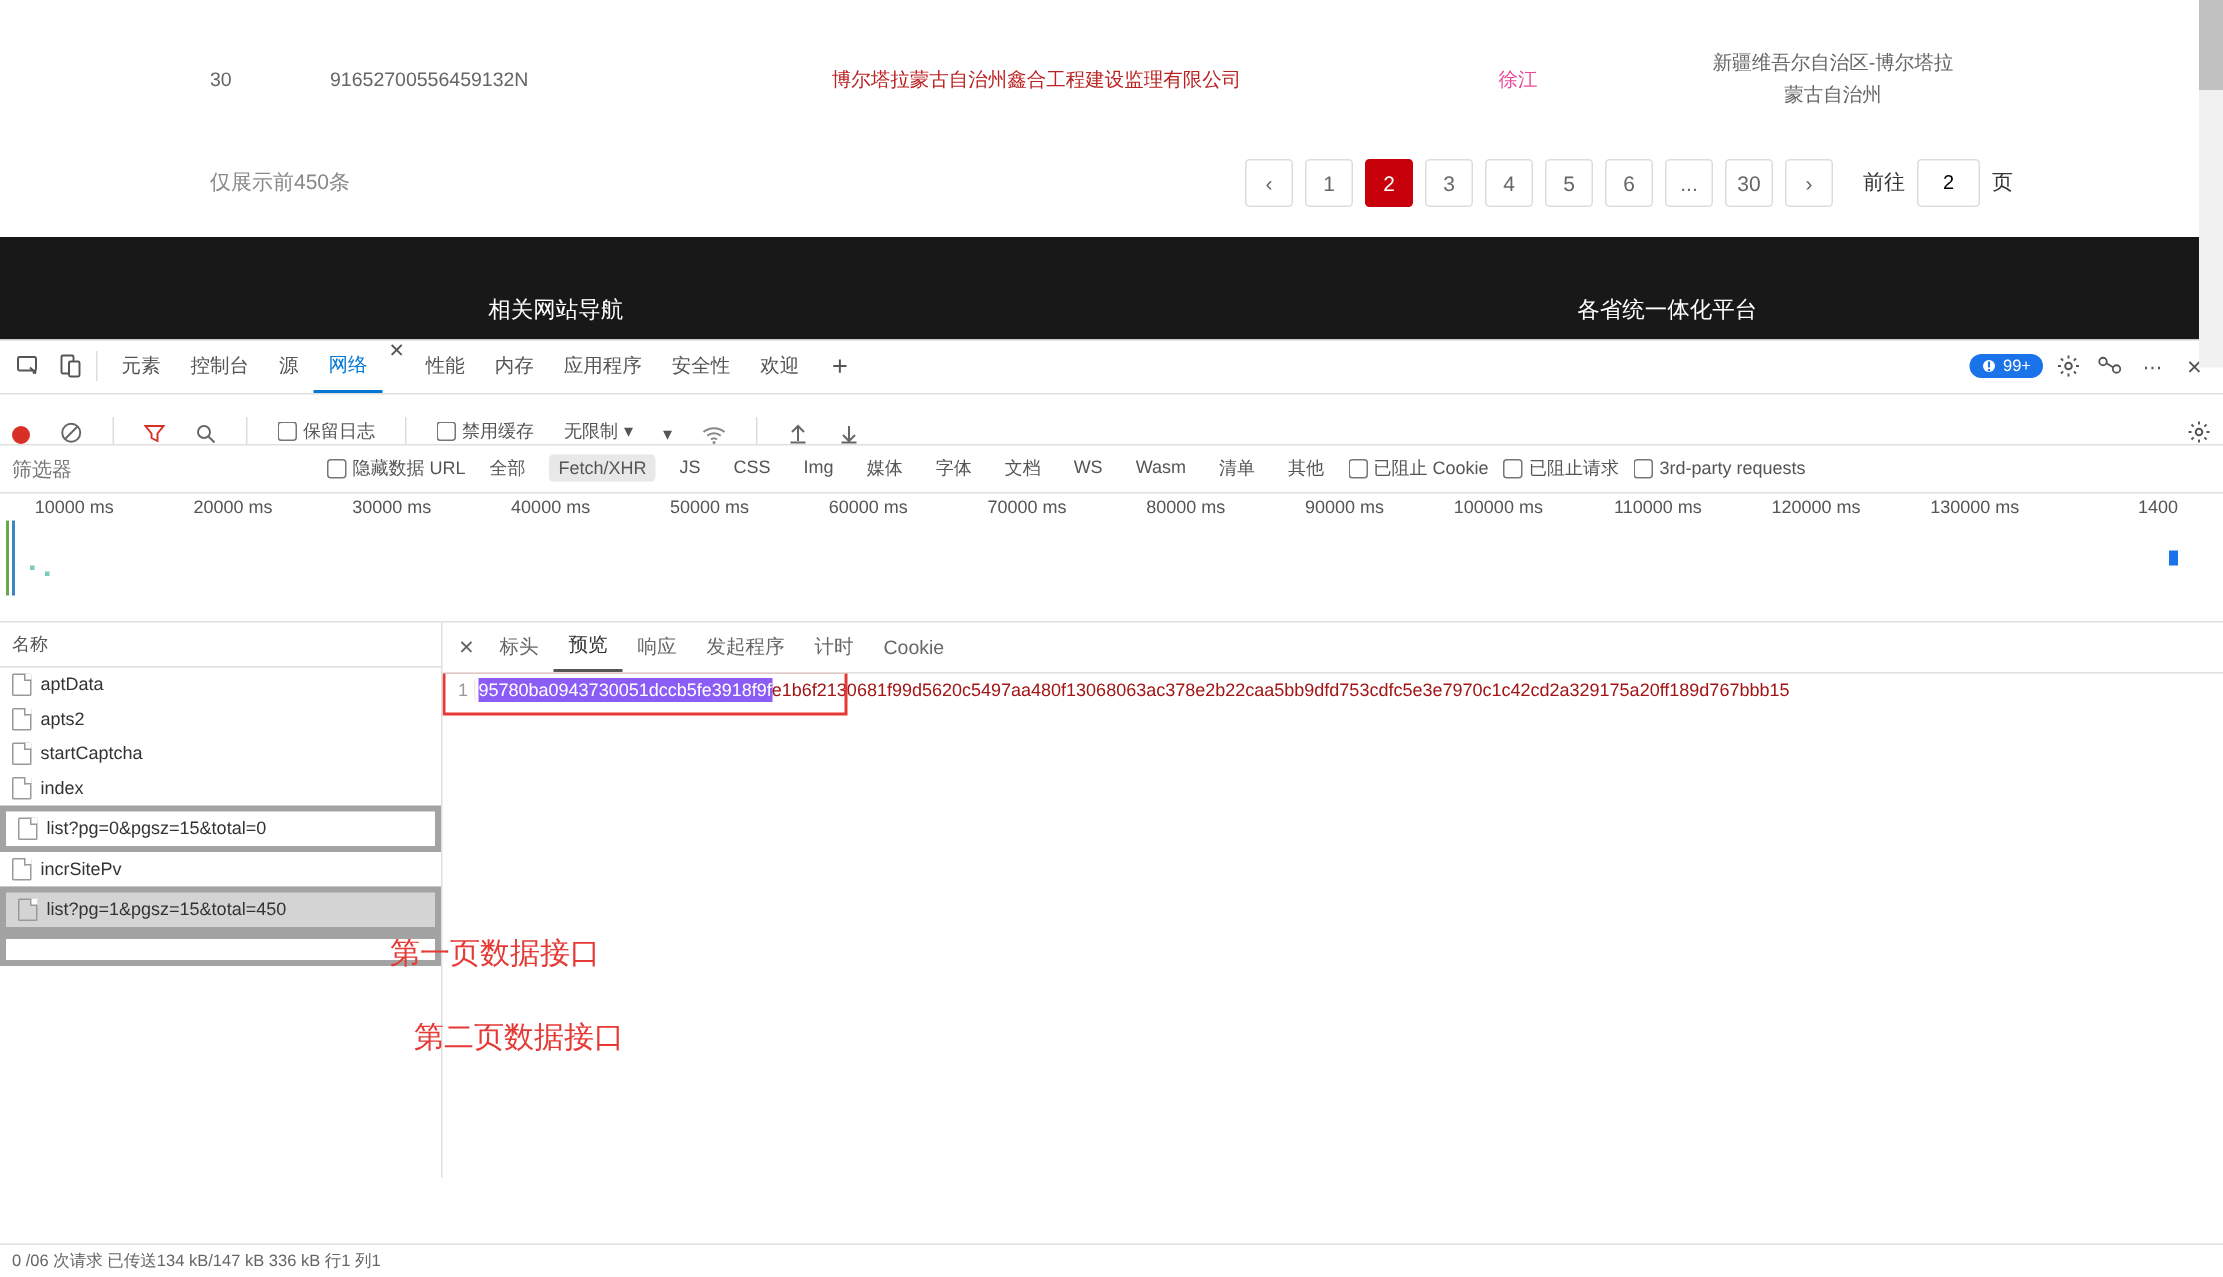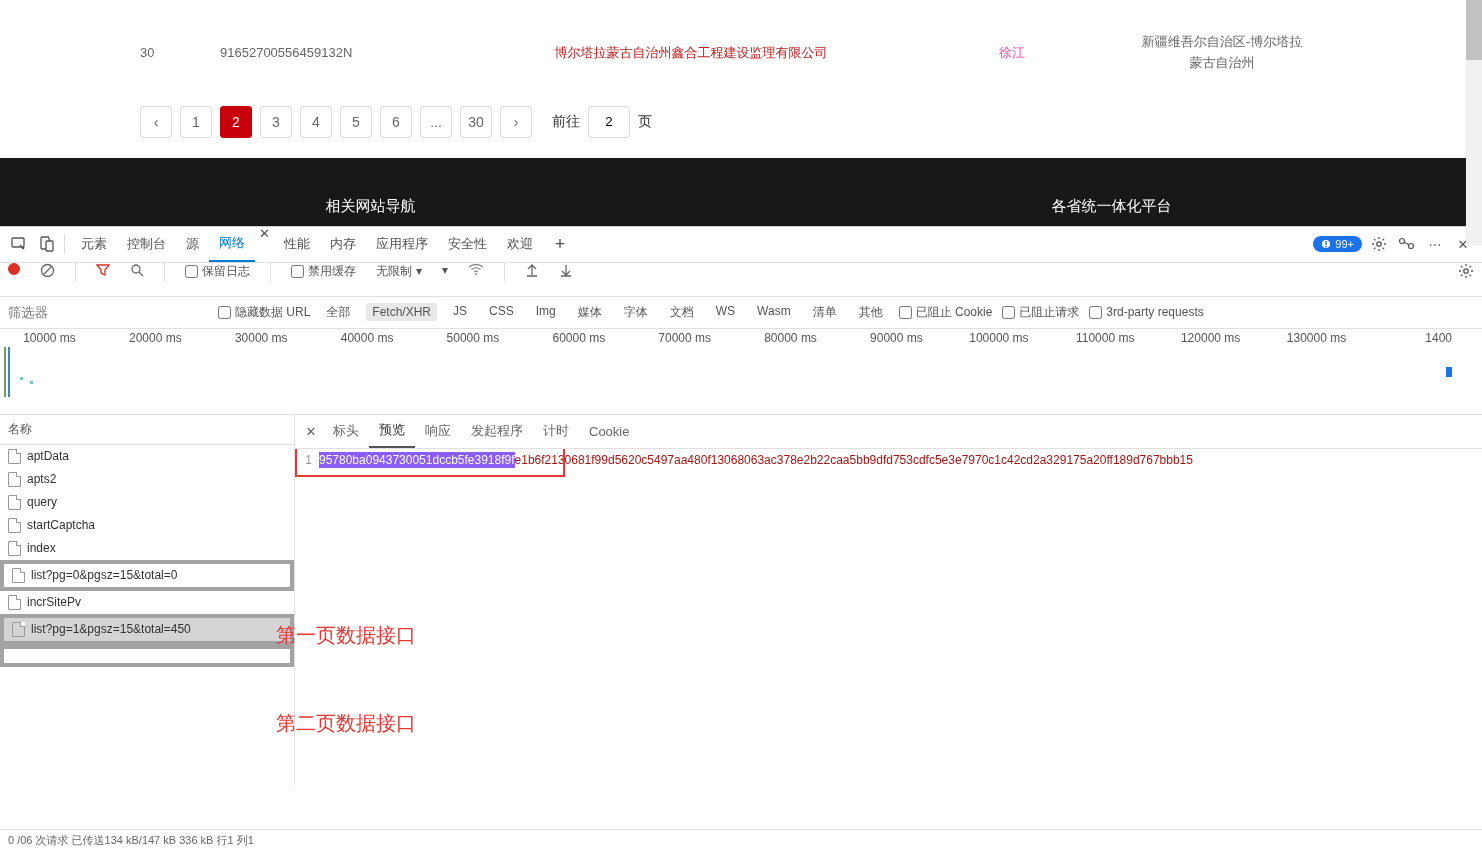--- a/index.html
+++ b/index.html
@@ -20,21 +20,21 @@
 .dark-band{background:#181818;color:#fff;display:flex;height:68px;align-items:flex-end}
 .dark-item{flex:1;text-align:center;padding:10px;font-size:15px}
 .devtools{border-top:1px solid #ccc;background:#fff}
 .dt-tabs{display:flex;align-items:center;height:36px;border-bottom:1px solid #e0e0e0;padding:0 8px;gap:6px}
 .dt-ico{width:22px;height:22px;display:flex;align-items:center;justify-content:center;color:#555}
 .dt-tab{padding:0 10px;height:36px;display:flex;align-items:center;color:#555;font-size:13px;cursor:pointer}
 .dt-tab.active{color:#0078d4;border-bottom:2px solid #0078d4}
 .dt-close-x{color:#555;padding:0 4px;cursor:pointer}
 .spacer{flex:1}
 .issue-badge{background:#1a73e8;color:#fff;border-radius:10px;padding:2px 8px;font-size:11px;display:flex;align-items:center;gap:4px}
-.dt-toolbar{display:flex;align-items:flex-start;height:34px;border-bottom:1px solid #e0e0e0;padding:0 8px;gap:20px;font-size:12px}
+.dt-toolbar{display:flex;align-items:flex-end;height:34px;border-bottom:1px solid #e0e0e0;padding:0 8px;gap:20px;font-size:12px}
 .rec-dot{width:12px;height:12px;border:1.5px solid #d93025;border-radius:50%;background:#d93025}
 .tb-ico{color:#666}
 .chk{display:flex;align-items:center;gap:4px;color:#555}
 .chk input{width:13px;height:13px}
 .select-like{display:flex;align-items:center;gap:4px;color:#555}
 .dt-filters{display:flex;align-items:center;height:32px;border-bottom:1px solid #e0e0e0;padding:0 8px;gap:10px;font-size:12px;color:#555}
 .filter-input{width:200px;height:22px;border:none;color:#888}
 .pill{padding:2px 6px;border-radius:3px;cursor:pointer}
 .pill.active{background:#e8e8e8}
 .timeline{height:86px;border-bottom:1px solid #e0e0e0;position:relative;overflow:hidden}
@@ -76,20 +76,21 @@
     <div class="col-num">30</div>
     <div class="col-id">91652700556459132N</div>
     <div class="col-company">博尔塔拉蒙古自治州鑫合工程建设监理有限公司</div>
     <div class="col-name">徐江</div>
     <div class="col-region">
       <div>新疆维吾尔自治区-博尔塔拉</div>
       <div>蒙古自治州</div>
     </div>
   </div>
   <div class="pagination">
+    <div class="pg-left">仅展示前450条</div>
     <div class="pg-right">
       <div class="pg-btn">‹</div>
       <div id="pg-nums" style="display: flex; gap: 8px;">
           <div class="pg-btn">1</div>
           <div class="pg-btn active">2</div>
           <div class="pg-btn">3</div>
           <div class="pg-btn">4</div>
           <div class="pg-btn">5</div>
           <div class="pg-btn">6</div>
           <div class="pg-btn">...</div>
@@ -297,24 +298,20 @@
           <div class="req-item">
             <div class="file-ico"></div>
             <span>aptData</span>
           </div>
           <div class="req-item">
             <div class="file-ico"></div>
             <span>apts2</span>
           </div>
           <div class="req-item">
             <div class="file-ico"></div>
-            <span>query</span>
-          </div>
-          <div class="req-item">
-            <div class="file-ico"></div>
             <span>startCaptcha</span>
           </div>
           <div class="req-item">
             <div class="file-ico"></div>
             <span>index</span>
           </div>
           <div class="req-item red-box">
             <div class="file-ico"></div>
             <span>list?pg=0&amp;pgsz=15&amp;total=0</span>
           </div>
@@ -352,14 +349,14 @@
   </div>
 
   <div class="hscroll">
       <span style="color:#888;margin-left:4px">◄</span>
       <div class="hscroll-thumb"></div>
     </div>
 
   <div class="status-bar">0 /06 次请求  已传送134 kB/147 kB  336 kB  行1  列1</div>
 </div>
 
-<div class="annotation" style="left:276px;top:622px">第一页数据接口</div>
-<div class="annotation" style="left:276px;top:710px">第二页数据接口</div>
+<div class="annotation" style="left:260px;top:622px">第一页数据接口</div>
+<div class="annotation" style="left:276px;top:678px">第二页数据接口</div>
 
 </body></html>

